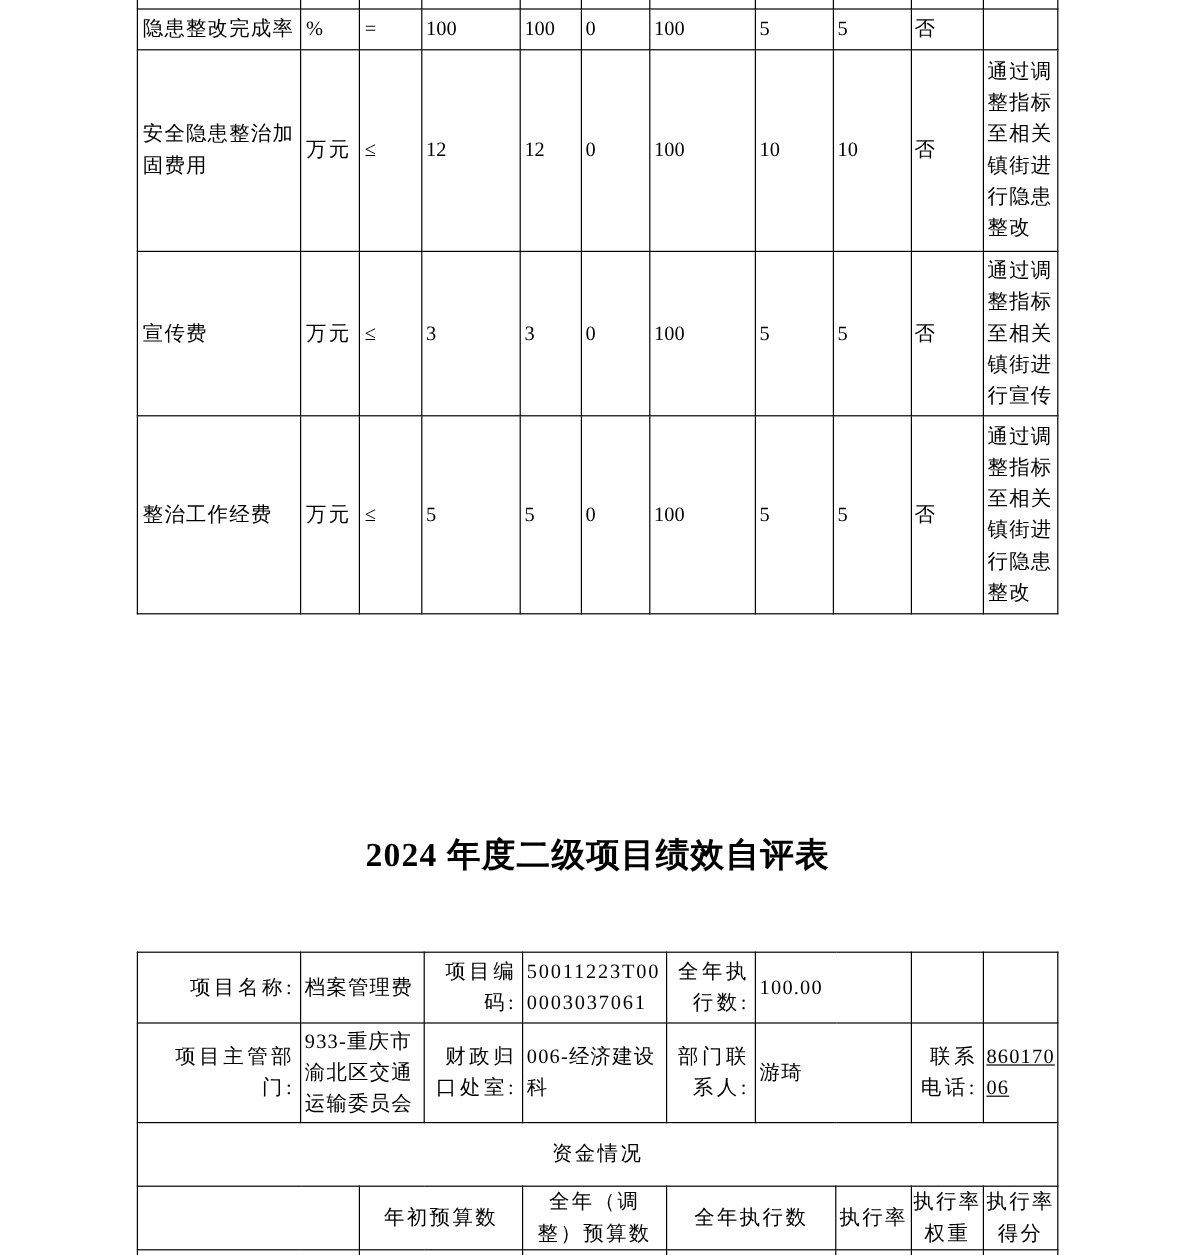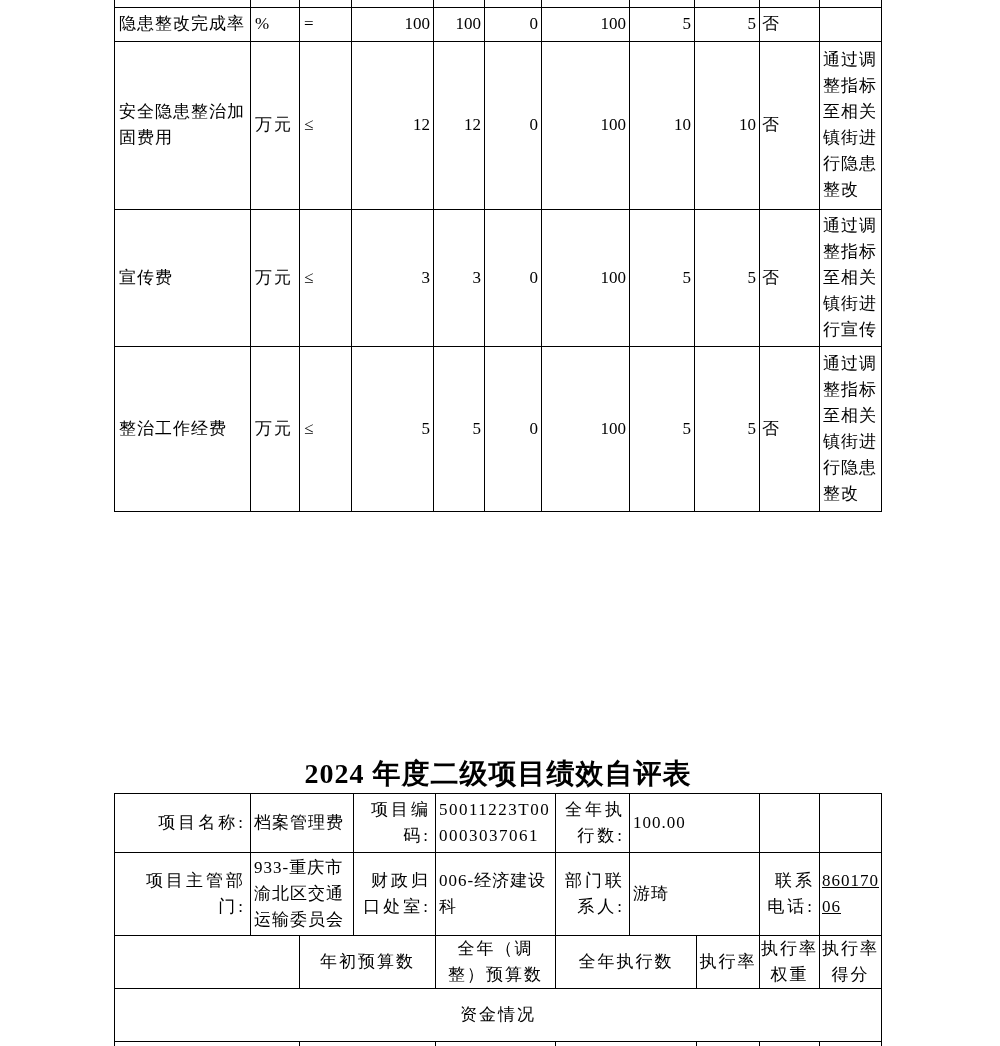--- a/index.html
+++ b/index.html
@@ -14,27 +14,27 @@
     vertical-align:middle; padding:0; overflow:hidden; word-break:break-word;
   }
   tr.cut-top td { border-top:none; }
   tr.cut-bottom td { border-bottom:none; }
 
   
   #t1 { left:114px; top:0; width:768px; }
   #t1 td.c-name { padding:0 4px; letter-spacing:1px; word-break:break-all; text-align:left; }
   #t1 td.c-unit { padding:0 4px; letter-spacing:2px; text-align:left; }
   #t1 td.c-op   { padding:0 4px; text-align:left; }
-  #t1 td.c-num  { padding:0 3px; text-align:right; }
+  #t1 td.c-num  { padding:0 3px; }
   #t1 td.c-flag { padding:0 2px; text-align:left; }
   #t1 td.c-note { padding:0 3px; letter-spacing:1px; word-break:break-all; text-align:left; }
 
   
   .doc-title {
-    position:absolute; left:114px; top:750px; width:768px; height:48px;
+    position:absolute; left:114px; top:690px; width:768px; height:48px;
     line-height:48px; text-align:center; font-weight:bold; font-size:28px;
     letter-spacing:1px; white-space:nowrap;
   }
 
   
   #t2 { left:114px; top:793px; width:768px; }
   #t2 td.lab  { text-align:right; padding:0 4px; letter-spacing:3px; }
   #t2 td.val  { text-align:left; padding:0 3px; letter-spacing:1px; }
   #t2 td.code { word-break:break-all; letter-spacing:1.5px; }
   #t2 td.phone{ word-break:break-all; letter-spacing:1px; padding:0 2px;text-decoration:underline; }
@@ -159,31 +159,31 @@
     <tr style="height:83px">
       <td class="lab">项目主管部门:</td>
       <td class="val" colspan="2">933-重庆市渝北区交通运输委员会</td>
       <td class="lab">财政归口处室:</td>
       <td class="val">006-经济建设科</td>
       <td class="lab">部门联系人:</td>
       <td class="val" colspan="2">游琦</td>
       <td class="lab">联系电话:</td>
       <td class="val phone">86017006</td>
     </tr>
+    <tr style="height:53px">
+      <td class="sec" colspan="10">资金情况</td>
+    </tr>
     <tr style="height:52px">
       <td class="bh" colspan="2"></td>
       <td class="bh" colspan="2">年初预算数</td>
       <td class="bh pad4">全年（调整）预算数</td>
       <td class="bh" colspan="2">全年执行数</td>
       <td class="bh">执行率</td>
       <td class="bh">执行率权重</td>
       <td class="bh">执行率得分</td>
-    </tr>
-    <tr style="height:53px">
-      <td class="sec" colspan="10">资金情况</td>
     </tr>
     <tr class="cut-bottom" style="height:10px">
       <td colspan="2"></td>
       <td colspan="2"></td>
       <td></td>
       <td colspan="2"></td>
       <td></td>
       <td></td>
       <td></td>
     </tr>

